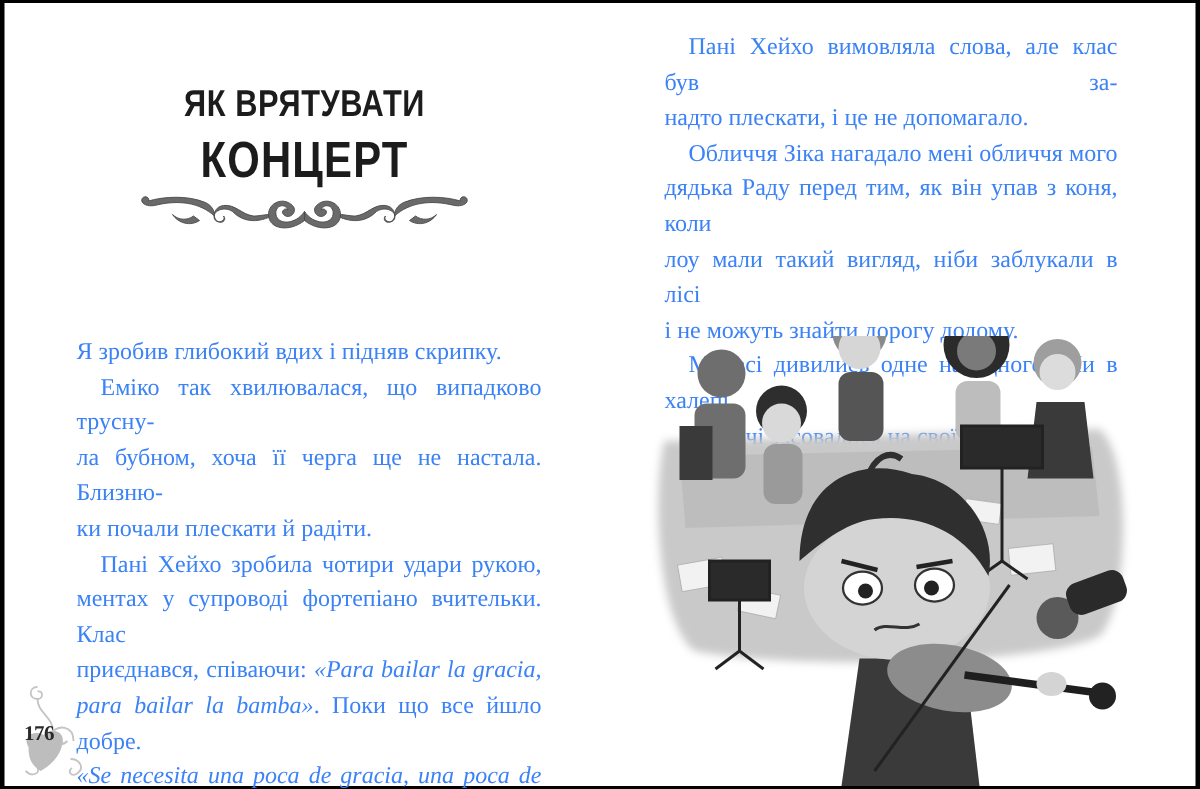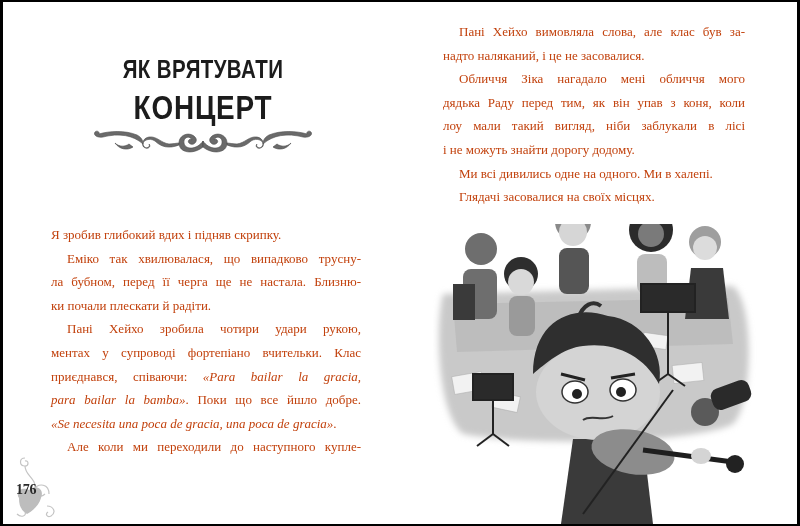--- a/index.html
+++ b/index.html
@@ -18,21 +18,21 @@
     .chapter-title {
       position: absolute; left: 80px; top: 52px; width: 240px; text-align: center;
       font-family: "Liberation Sans", "DejaVu Sans", sans-serif; font-weight: bold;
       color: #1c1c1c; transform: scaleX(0.82); transform-origin: center;
     }
     .chapter-title .line1 { display: block; font-size: 25px; line-height: 30px; letter-spacing: 0.5px; }
     .chapter-title .line2 { display: block; font-size: 34px; line-height: 42px; letter-spacing: 1px; margin-top: 2px; }
 
     .ornament { position: absolute; left: 86px; top: 123px; width: 228px; height: 34px; }
 
-    .body-text { position: absolute; font-size: 13px; line-height: 23.6px; color: #c2410c; text-align: justify; }
+    .body-text { position: absolute; font-size: 16px; line-height: 23.6px; color: #3b82f6; text-align: justify; }
     .body-text p { text-indent: 16px; }
     .body-text p.noindent { text-indent: 0; margin-top: 35px; }
     .body-text .ln { display: block; text-align: justify; text-align-last: justify; }
     .body-text .ln.last { text-align-last: left; }
     .body-text em { font-style: italic; }
 
     .left-text { left: 48px; top: 186px; width: 310px; }
 
     .page-number-ornament { position: absolute; left: 8px; top: 452px; width: 50px; height: 70px; }
     .page-number {
@@ -73,21 +73,21 @@
         <path d="M184 22 C190 26 198 24 202 18 C198 22 192 22 188 19 Z"></path>
       </g>
     </svg>
 
     <div class="body-text left-text">
       <p class="noindent">
         <span class="ln last">Я зробив глибокий вдих і підняв скрипку.</span>
       </p>
       <p>
         <span class="ln">Еміко так хвилювалася, що випадково трусну-</span>
-        <span class="ln" style="text-indent:0">ла бубном, перед її черга ще не настала. Близню-</span>
+        <span class="ln" style="text-indent:0">ла бубном, хоча її черга ще не настала. Близню-</span>
         <span class="ln last" style="text-indent:0">ки почали плескати й радіти.</span>
       </p>
       <p>
         <span class="ln">Пані Хейхо зробила чотири удари рукою,</span>
         <span class="ln" style="text-indent:0">ментах у супроводі фортепіано вчительки. Клас</span>
         <span class="ln" style="text-indent:0"><span>приєднався, співаючи: </span><em>«Para bailar la gracia,</em></span>
         <span class="ln" style="text-indent:0"><em>para bailar la bamba»</em><span>. Поки що все йшло добре.</span></span>
         <span class="ln last" style="text-indent:0"><em>«Se necesita una poca de gracia, una poca de gracia»</em><span>.</span></span>
       </p>
       <p>
@@ -106,21 +106,21 @@
       </g>
       <path d="M8 44 C4 38 10 32 18 36 C24 30 34 34 30 44 C28 52 20 58 16 60 C10 56 8 52 8 44 Z" fill="#bdbdbd"></path>
     </svg>
     <div class="page-number">176</div>
   </div>
 
   <div class="page-right">
     <div class="body-text right-text">
       <p>
         <span class="ln">Пані Хейхо вимовляла слова, але клас був за-</span>
-        <span class="ln last" style="text-indent:0">надто наляканий, і це не засовалися.</span>
+        <span class="ln last" style="text-indent:0">надто плескати, і це не допомагало.</span>
       </p>
       <p>
         <span class="ln">Обличчя Зіка нагадало мені обличчя мого</span>
         <span class="ln" style="text-indent:0">дядька Раду перед тим, як він упав з коня, коли</span>
         <span class="ln" style="text-indent:0">лоу мали такий вигляд, ніби заблукали в лісі</span>
         <span class="ln last" style="text-indent:0">і не можуть знайти дорогу додому.</span>
       </p>
       <p>
         <span class="ln last">Ми всі дивились одне на одного. Ми в халепі.</span>
       </p>

